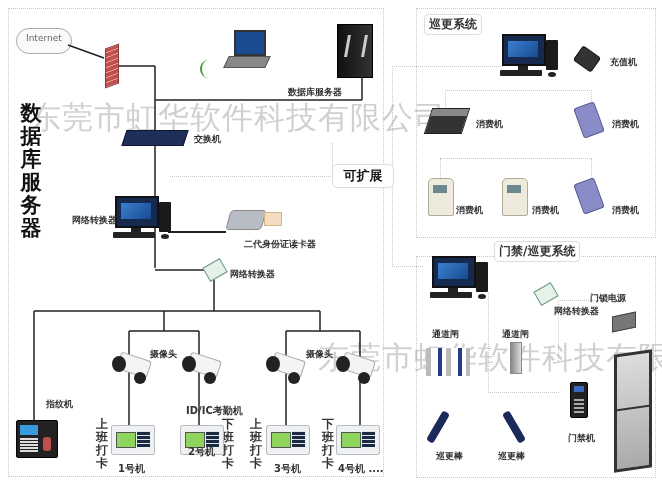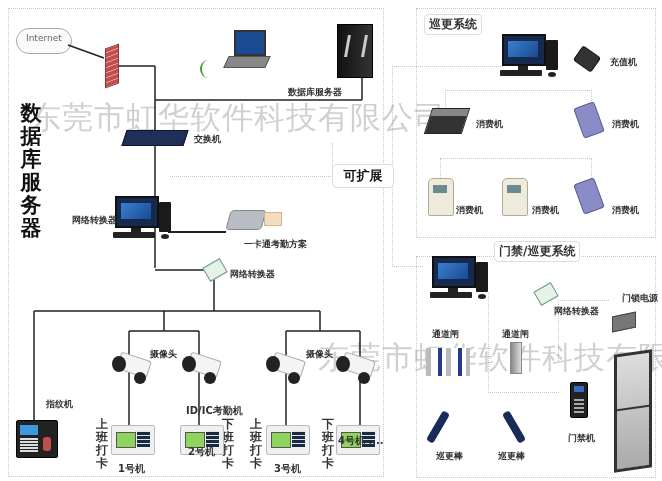--- a/index.html
+++ b/index.html
@@ -95,21 +95,21 @@
   <div class="scr"></div>
     <div class="stand"></div>
     <div class="kbd"></div>
     <div class="tower"></div>
     <div class="mouse"></div>
 </div>
 <div class="lbl" style="left:72px; top:214px;">网络转换器</div>
 
 <div class="abs" style="left:228px; top:210px; width:34px; height:18px; background:#b8bcc4; border:1px solid #888; border-radius:4px; transform:skewX(-15deg);"></div>
 <div class="abs" style="left:264px; top:212px; width:16px; height:12px; background:#f3dcc0; border:1px solid #d6b48c;"></div>
-<div class="lbl" style="left:244px; top:238px;">一卡通考勤方案</div>
+<div class="lbl" style="left:244px; top:238px;">二代身份证读卡器</div>
 
 <div class="abs" style="left:205px; top:262px; width:18px; height:14px; background:#e6f2e8; border:1px solid #6a9a8a; transform:rotate(-30deg);"></div>
 <div class="lbl" style="left:230px; top:268px;">网络转换器</div>
 
 <div class="expand-box">可扩展</div>
 
 <div class="abs" style="left:16px; top:420px; width:40px; height:36px; background:#222; border:1px solid #000; border-radius:2px;">
   <div style="position:absolute; left:3px; top:4px; width:18px; height:10px; background:#3a9ae0;"></div>
   <div style="position:absolute; left:3px; top:17px; width:18px; height:14px; background:repeating-linear-gradient(0deg,#ddd 0 2px,#222 2px 3px);"></div>
   <div style="position:absolute; left:26px; top:16px; width:8px; height:14px; background:#c0504d; border-radius:3px;"></div>
@@ -177,21 +177,21 @@
     <div class="lcd"></div>
     <div class="keys"></div>
   </div>
 <div class="terminal" style="left:336px; top:425px;">
     <div class="lcd"></div>
     <div class="keys"></div>
   </div>
 <div class="lbl" style="left:118px; top:462px; font-size:10px;">1号机</div>
 <div class="lbl" style="left:188px; top:445px; font-size:10px;">2号机</div>
 <div class="lbl" style="left:274px; top:462px; font-size:10px;">3号机</div>
-<div class="lbl" style="left:338px; top:434px; font-size:10px;">4号机 ....</div>
+<div class="lbl" style="left:338px; top:462px; font-size:10px;">4号机 ....</div>
 
 <div class="sec-title" style="left:424px; top:14px;">巡更系统</div>
 <div class="monitor" style="left:502px; top:34px;">
   <div class="scr"></div>
     <div class="stand"></div>
     <div class="kbd"></div>
     <div class="tower"></div>
     <div class="mouse"></div>
 </div>
 <div class="abs" style="left:576px; top:50px; width:20px; height:16px; background:#333; border:1px solid #111; border-radius:3px; transform:rotate(35deg);"></div>
@@ -216,21 +216,21 @@
 <div class="monitor" style="left:432px; top:256px;">
   <div class="scr"></div>
     <div class="stand"></div>
     <div class="kbd"></div>
     <div class="tower"></div>
     <div class="mouse"></div>
 </div>
 <div class="sec-title" style="left:494px; top:241px;">门禁/巡更系统</div>
 <div class="abs" style="left:536px; top:286px; width:18px; height:14px; background:#e6f2e8; border:1px solid #6a9a8a; transform:rotate(-30deg);"></div>
 <div class="lbl" style="left:554px; top:305px;">网络转换器</div>
-<div class="lbl" style="left:622px; top:292px;">门锁电源</div>
+<div class="lbl" style="left:590px; top:292px;">门锁电源</div>
 <div class="abs" style="left:612px; top:314px; width:22px; height:14px; background:#777; border:1px solid #444; transform:skewY(-12deg);"></div>
 
 <div class="lbl" style="left:432px; top:328px;">通道闸</div>
 <div class="abs" style="left:426px; top:348px; width:44px; height:28px; background:repeating-linear-gradient(90deg,#bbb 0 5px,#fff 5px 12px,#2a3a8a 12px 16px,#fff 16px 20px);"></div>
 <div class="lbl" style="left:502px; top:328px;">通道闸</div>
 <div class="abs" style="left:510px; top:342px; width:10px; height:30px; background:linear-gradient(90deg,#888,#ddd); border:1px solid #888;"></div>
 
 <div class="abs" style="left:434px; top:410px; width:8px; height:34px; background:#1a2a5a; border-radius:3px; transform:rotate(30deg);"></div>
 <div class="lbl" style="left:436px; top:450px;">巡更棒</div>
 <div class="abs" style="left:510px; top:410px; width:8px; height:34px; background:#1a2a5a; border-radius:3px; transform:rotate(-30deg);"></div>

